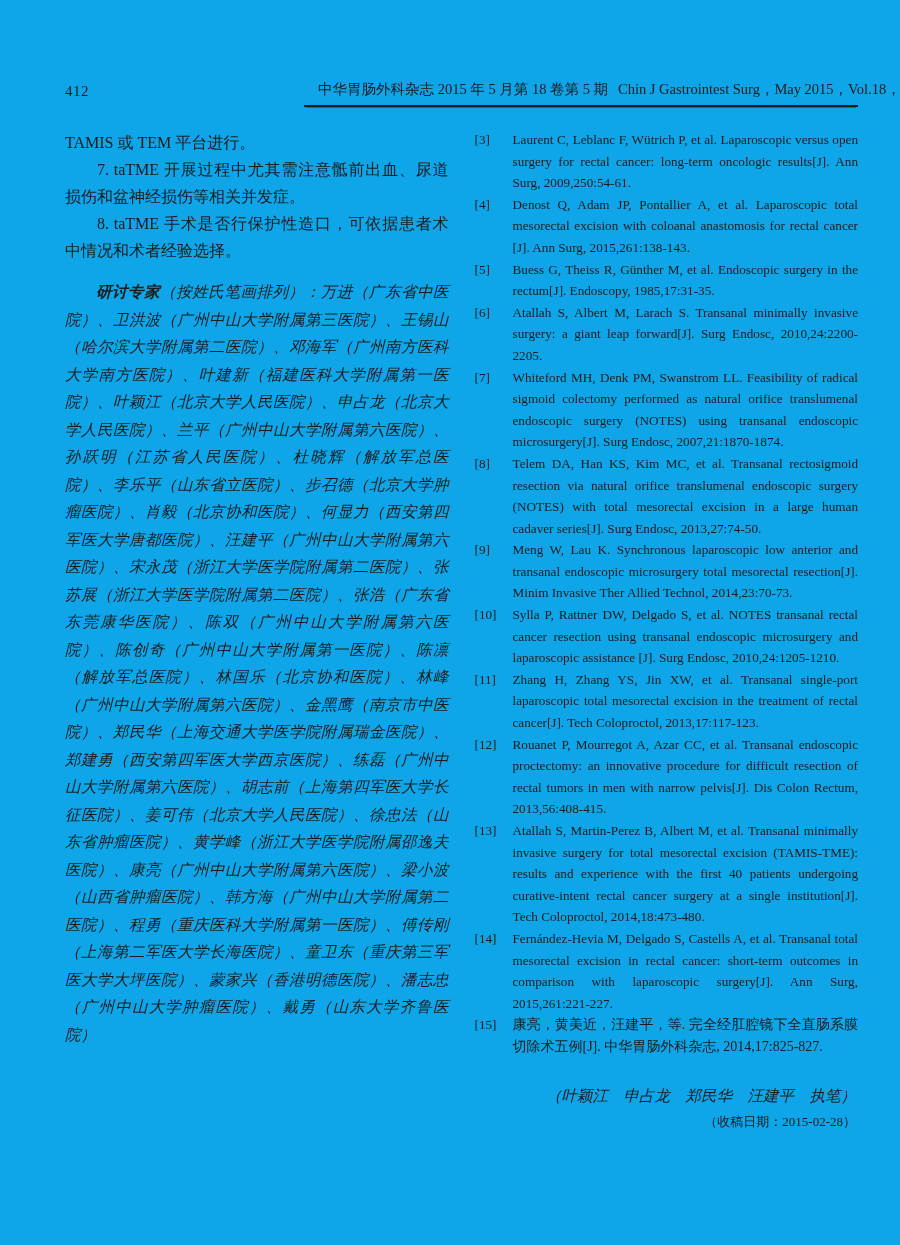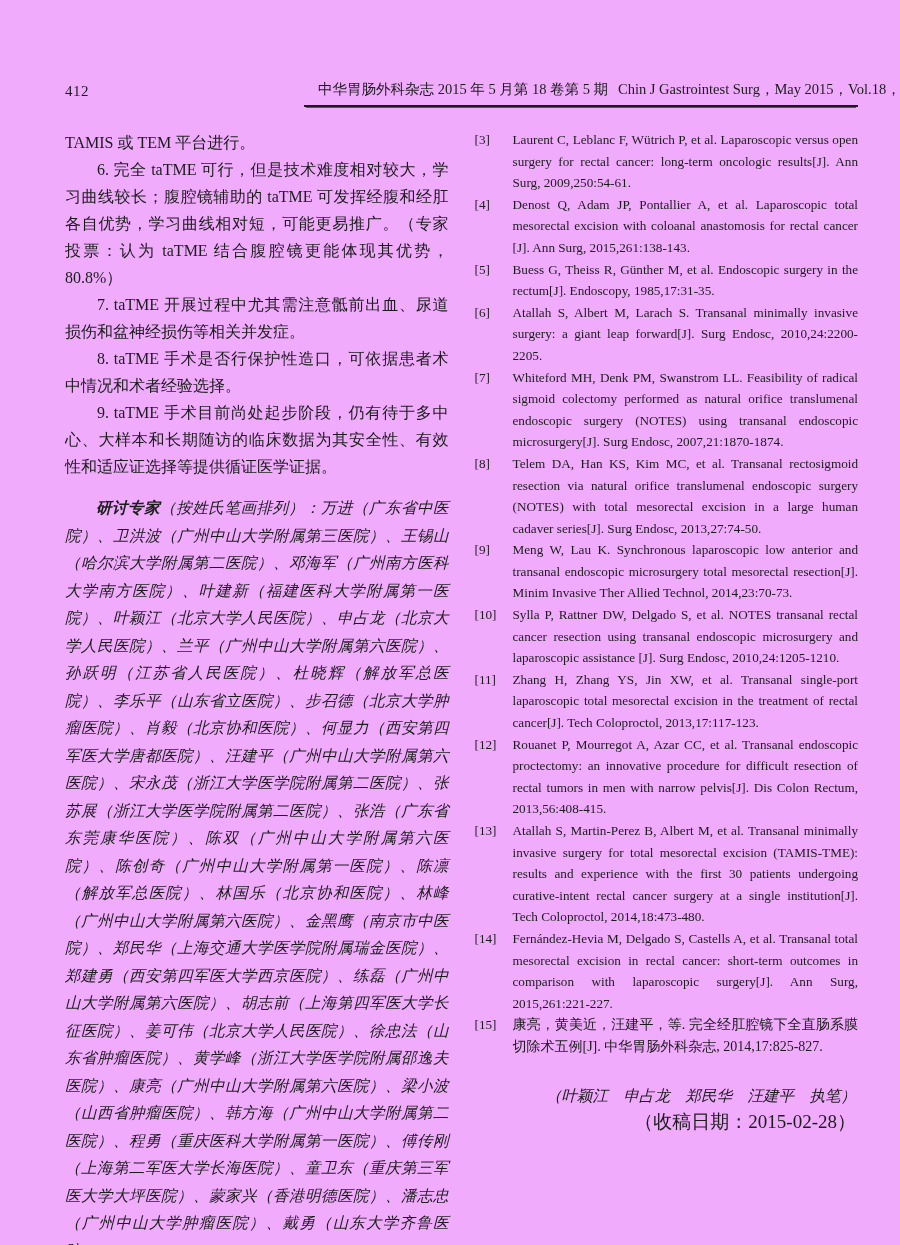--- a/index.html
+++ b/index.html
@@ -8,21 +8,21 @@
     width: 900px; height: 1245px;
     font-family: "Liberation Serif", "DejaVu Serif", serif;
     color: #1c1c1c;
     position: relative;
     overflow: hidden;
     background: #fdfdfb;
   }
   .page {
     position: absolute; inset: 0;
     padding: 80px 42px 0 65px;
-    background: #f0abfc;
+    background: #0ea5e9;
   }
   
   .page-header {
     display: flex;
     align-items: flex-end;
     margin-bottom: 22px;
   }
   .page-number {
     font-size: 15px;
     letter-spacing: 0.5px;
@@ -72,21 +72,21 @@
   
   .byline {
     margin-top: 24px;
     font-size: 15.5px;
     line-height: 27px;
     text-align: right;
     padding-right: 2px;
     font-style: italic;
   }
   .received {
-    font-size: 19px;
+    font-size: 13px;
     line-height: 26px;
     text-align: right;
     padding-right: 2px;
   }
 </style>
 </head>
 <body>
 
 <div class="page">
 
@@ -94,24 +94,22 @@
     <span class="page-number">412</span>
     <div class="journal-title">
       <span class="cn">中华胃肠外科杂志 2015 年 5 月第 18 卷第 5 期</span><span class="en">Chin J Gastrointest Surg，May 2015，Vol.18，No.5</span>
     </div>
   </header>
 
   <main class="columns">
 
     <section class="col col-left">
       <p class="body-text">TAMIS 或 TEM 平台进行。</p>
-      <p class="body-text indent">6. 完全 taTME 可行，但是技术难度相对较大，学习曲线较长；腹腔镜辅助的 taTME 可发挥经腹和经肛各自优势，学习曲线相对短，可能更易推广。（专家投票：认为 taTME 结合腹腔镜更能体现其优势，80.8%）</p>
       <p class="body-text indent">7. taTME 开展过程中尤其需注意骶前出血、尿道损伤和盆神经损伤等相关并发症。</p>
       <p class="body-text indent">8. taTME 手术是否行保护性造口，可依据患者术中情况和术者经验选择。</p>
-      <p class="body-text indent">9. taTME 手术目前尚处起步阶段，仍有待于多中心、大样本和长期随访的临床数据为其安全性、有效性和适应证选择等提供循证医学证据。</p>
 
       <p class="experts"><strong class="experts-label">研讨专家</strong><span>（按姓氏笔画排列）：</span><span>万进（广东省中医院）、卫洪波（广州中山大学附属第三医院）、王锡山（哈尔滨大学附属第二医院）、邓海军（广州南方医科大学南方医院）、叶建新（福建医科大学附属第一医院）、叶颖江（北京大学人民医院）、申占龙（北京大学人民医院）、兰平（广州中山大学附属第六医院）、孙跃明（江苏省人民医院）、杜晓辉（解放军总医院）、李乐平（山东省立医院）、步召德（北京大学肿瘤医院）、肖毅（北京协和医院）、何显力（西安第四军医大学唐都医院）、汪建平（广州中山大学附属第六医院）、宋永茂（浙江大学医学院附属第二医院）、张苏展（浙江大学医学院附属第二医院）、张浩（广东省东莞康华医院）、陈双（广州中山大学附属第六医院）、陈创奇（广州中山大学附属第一医院）、陈凛（解放军总医院）、林国乐（北京协和医院）、林峰（广州中山大学附属第六医院）、金黑鹰（南京市中医院）、郑民华（上海交通大学医学院附属瑞金医院）、郑建勇（西安第四军医大学西京医院）、练磊（广州中山大学附属第六医院）、胡志前（上海第四军医大学长征医院）、姜可伟（北京大学人民医院）、徐忠法（山东省肿瘤医院）、黄学峰（浙江大学医学院附属邵逸夫医院）、康亮（广州中山大学附属第六医院）、梁小波（山西省肿瘤医院）、韩方海（广州中山大学附属第二医院）、程勇（重庆医科大学附属第一医院）、傅传刚（上海第二军医大学长海医院）、童卫东（重庆第三军医大学大坪医院）、蒙家兴（香港明德医院）、潘志忠（广州中山大学肿瘤医院）、戴勇（山东大学齐鲁医院）</span></p>
 
     </section>
 
     <section class="col col-right">
       <ol class="refs">
         <li class="ref">
           <span class="ref-num">[3]</span>
           <span class="ref-text">Laurent C, Leblanc F, Wütrich P, et al. Laparoscopic versus open surgery for rectal cancer: long-term oncologic results[J]. Ann Surg, 2009,250:54-61.</span>
@@ -147,21 +145,21 @@
         <li class="ref">
           <span class="ref-num">[11]</span>
           <span class="ref-text">Zhang H, Zhang YS, Jin XW, et al. Transanal single-port laparoscopic total mesorectal excision in the treatment of rectal cancer[J]. Tech Coloproctol, 2013,17:117-123.</span>
         </li>
         <li class="ref">
           <span class="ref-num">[12]</span>
           <span class="ref-text">Rouanet P, Mourregot A, Azar CC, et al. Transanal endoscopic proctectomy: an innovative procedure for difficult resection of rectal tumors in men with narrow pelvis[J]. Dis Colon Rectum, 2013,56:408-415.</span>
         </li>
         <li class="ref">
           <span class="ref-num">[13]</span>
-          <span class="ref-text">Atallah S, Martin-Perez B, Albert M, et al. Transanal minimally invasive surgery for total mesorectal excision (TAMIS-TME): results and experience with the first 30 patients undergoing curative-intent rectal cancer surgery at a single institution[J]. Tech Coloproctol, 2014,18:473-480.</span>
+          <span class="ref-text">Atallah S, Martin-Perez B, Albert M, et al. Transanal minimally invasive surgery for total mesorectal excision (TAMIS-TME): results and experience with the first 40 patients undergoing curative-intent rectal cancer surgery at a single institution[J]. Tech Coloproctol, 2014,18:473-480.</span>
         </li>
         <li class="ref">
           <span class="ref-num">[14]</span>
           <span class="ref-text">Fernández-Hevia M, Delgado S, Castells A, et al. Transanal total mesorectal excision in rectal cancer: short-term outcomes in comparison with laparoscopic surgery[J]. Ann Surg, 2015,261:221-227.</span>
         </li>
         <li class="ref">
           <span class="ref-num">[15]</span>
           <span class="ref-text cjk">康亮，黄美近，汪建平，等. 完全经肛腔镜下全直肠系膜切除术五例[J]. 中华胃肠外科杂志, 2014,17:825-827.</span>
         </li>
       </ol>

